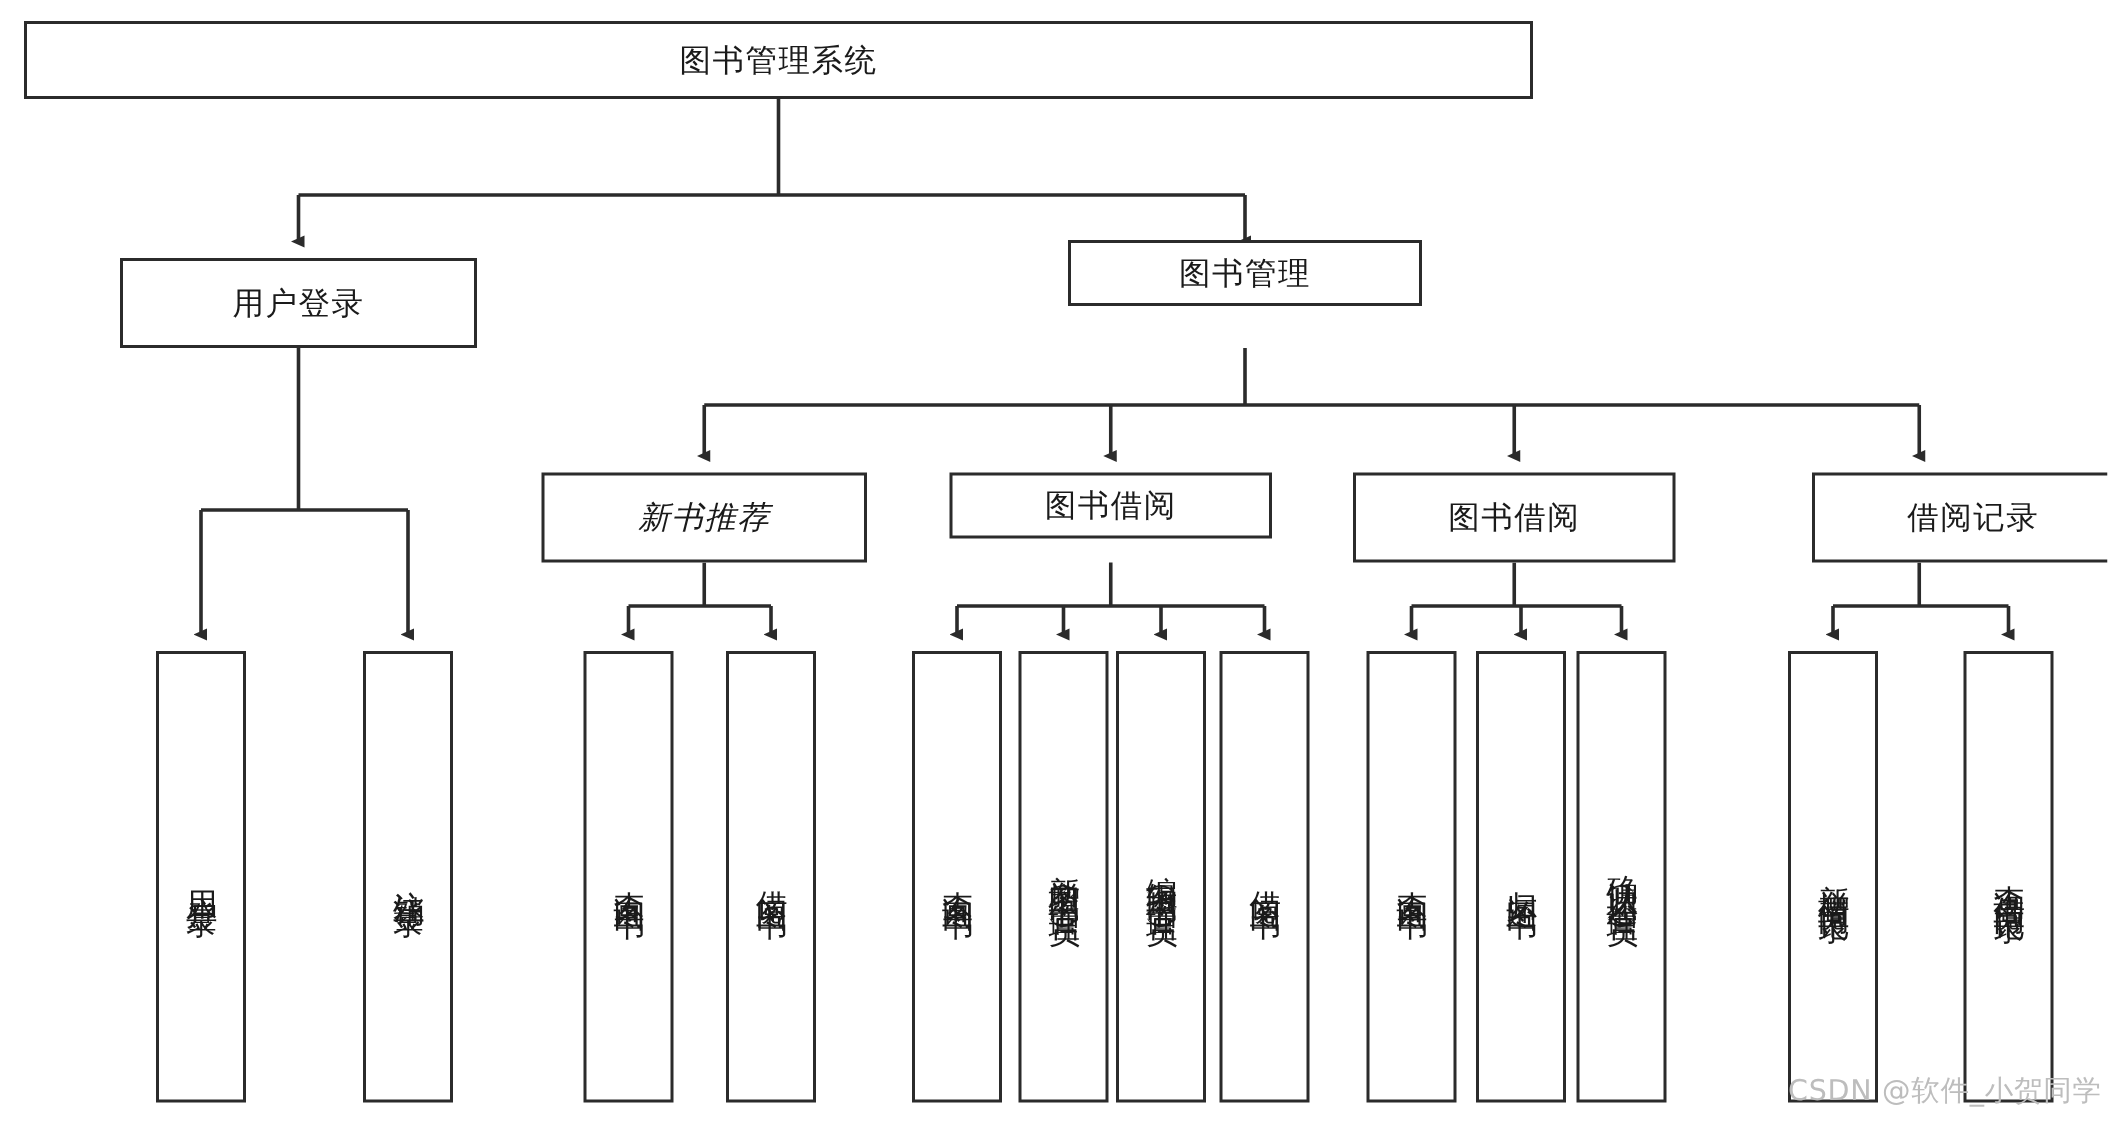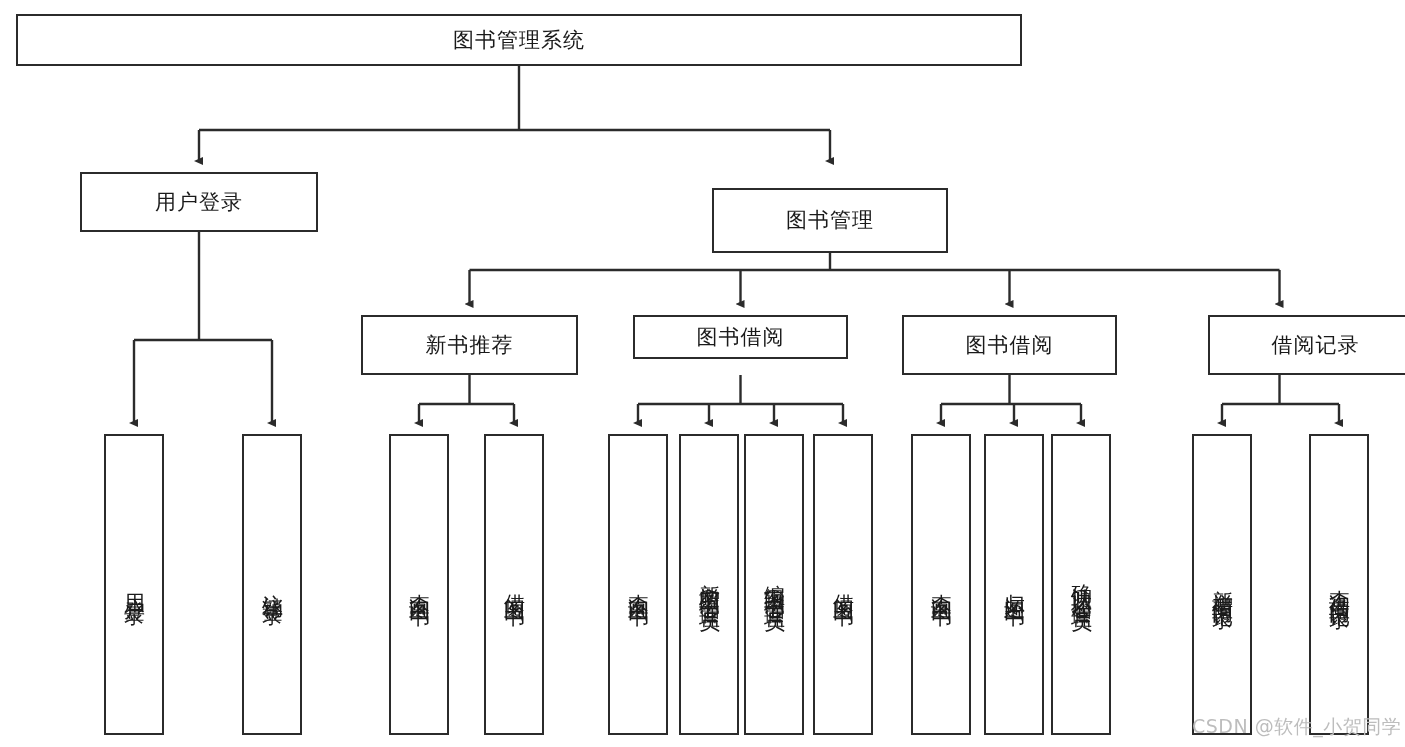--- a/index.html
+++ b/index.html
@@ -112,24 +112,24 @@
       </g>
   </svg>
 
   <div id="nodes-layer">
       <div class="node horiz node-root" style="left: 16px; top: 14px; width: 1006px; height: 52px;">
         <span>图书管理系统</span>
       </div>
       <div class="node horiz" style="left: 80px; top: 172px; width: 238px; height: 60px;">
         <span>用户登录</span>
       </div>
-      <div class="node horiz" style="left: 712px; top: 188px; width: 236px; height: 65px;">
+      <div class="node horiz" style="left: 712px; top: 160px; width: 236px; height: 44px;">
         <span>图书管理</span>
       </div>
-      <div class="node horiz" style="left: 361px; top: 315px; width: 217px; height: 60px;">
+      <div class="node horiz" style="left: 361px; top: 315px; width: 217px; height: 60px; font-style: italic;">
         <span>新书推荐</span>
       </div>
       <div class="node horiz" style="left: 633px; top: 315px; width: 215px; height: 44px;">
         <span>图书借阅</span>
       </div>
       <div class="node horiz" style="left: 902px; top: 315px; width: 215px; height: 60px;">
         <span>图书借阅</span>
       </div>
       <div class="node horiz" style="left: 1172px; top: 315px; width: 215px; height: 60px; margin-left: 36px;">
         <span>借阅记录</span>

